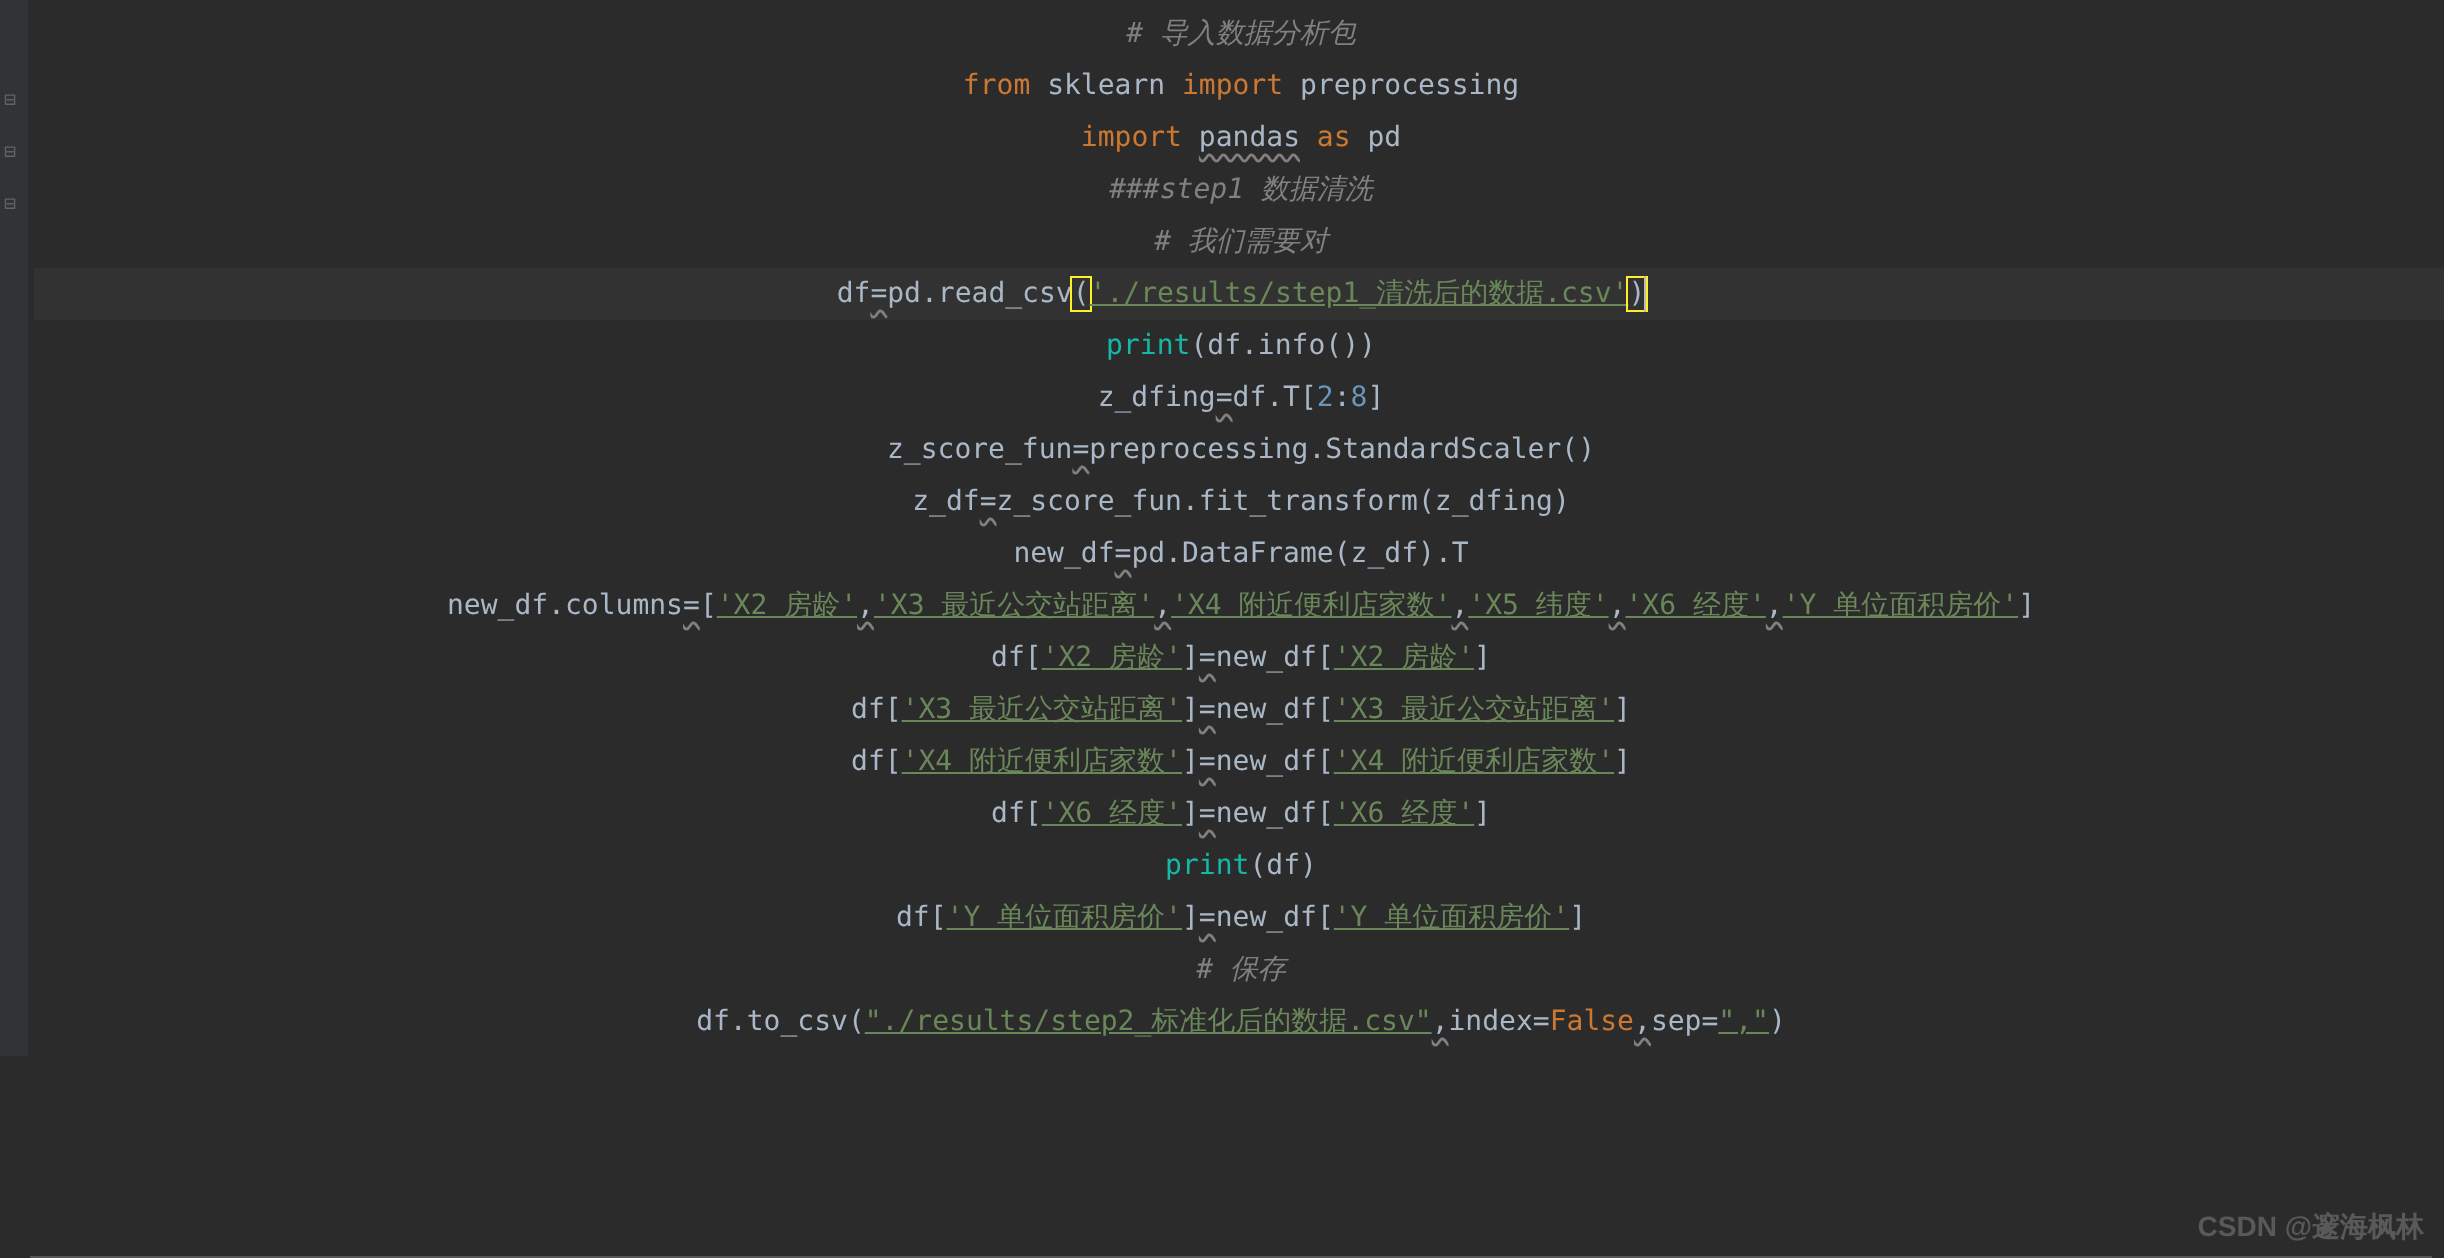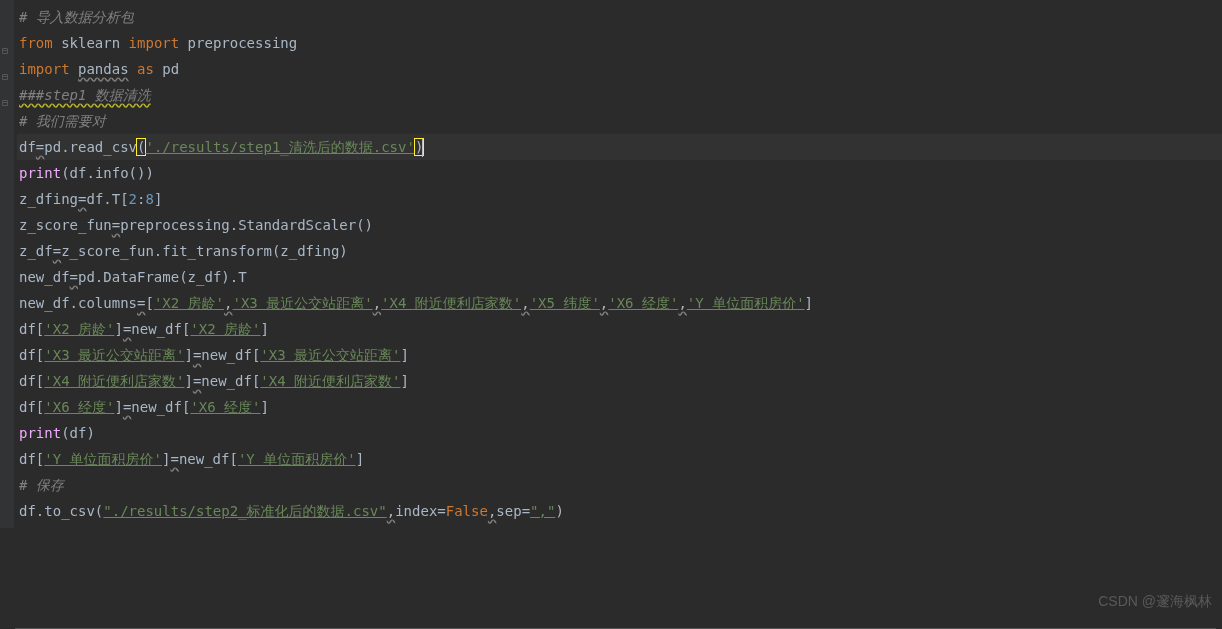--- a/index.html
+++ b/index.html
@@ -40,63 +40,64 @@
       cursor: pointer;
     }
     .code-area {
       margin-left: 17px;
       position: relative;
     }
     .line {
       white-space: pre;
       padding-left: 2px;
       height: 26px;
+      text-align: center;
     }
     .line.current {
       background: #323232;
     }
     .comment { color: #808080; font-style: italic; }
     .keyword { color: #cc7832; }
     .ident { color: #a9b7c6; }
     .string { color: #6a8759; text-decoration: underline; }
     .number { color: #6897bb; }
-    .builtin { color: #f0abfc; }
+    .builtin { color: #14b8a6; }
     .bracket { color: #a9b7c6; }
     .bracket-match { 
       border: 1px solid #ffef28; 
       margin: -1px;
     }
     .underline {
       text-decoration: underline;
       text-decoration-style: wavy;
       text-decoration-color: #808080;
       text-underline-offset: 3px;
     }
     .underline-warn {
-      text-decoration: underline;
       text-decoration-style: wavy;
       text-decoration-color: #bbb529;
       text-underline-offset: 3px;
     }
     .cursor {
       display: inline-block;
       width: 1px;
       height: 18px;
       background: #bbbbbb;
       vertical-align: middle;
       margin-left: -1px;
     }
     .watermark {
       position: absolute;
-      bottom: 18px;
+      bottom: 6px;
       right: 10px;
       color: #6d6d6d;
       font-size: 14px;
       opacity: 0.7;
       font-family: sans-serif;
+      font-weight: bold;
     }
     .bottom-border {
       position: absolute;
       bottom: 0;
       left: 15px;
       right: 6px;
       height: 1px;
       background: #555555;
     }
   </style>

